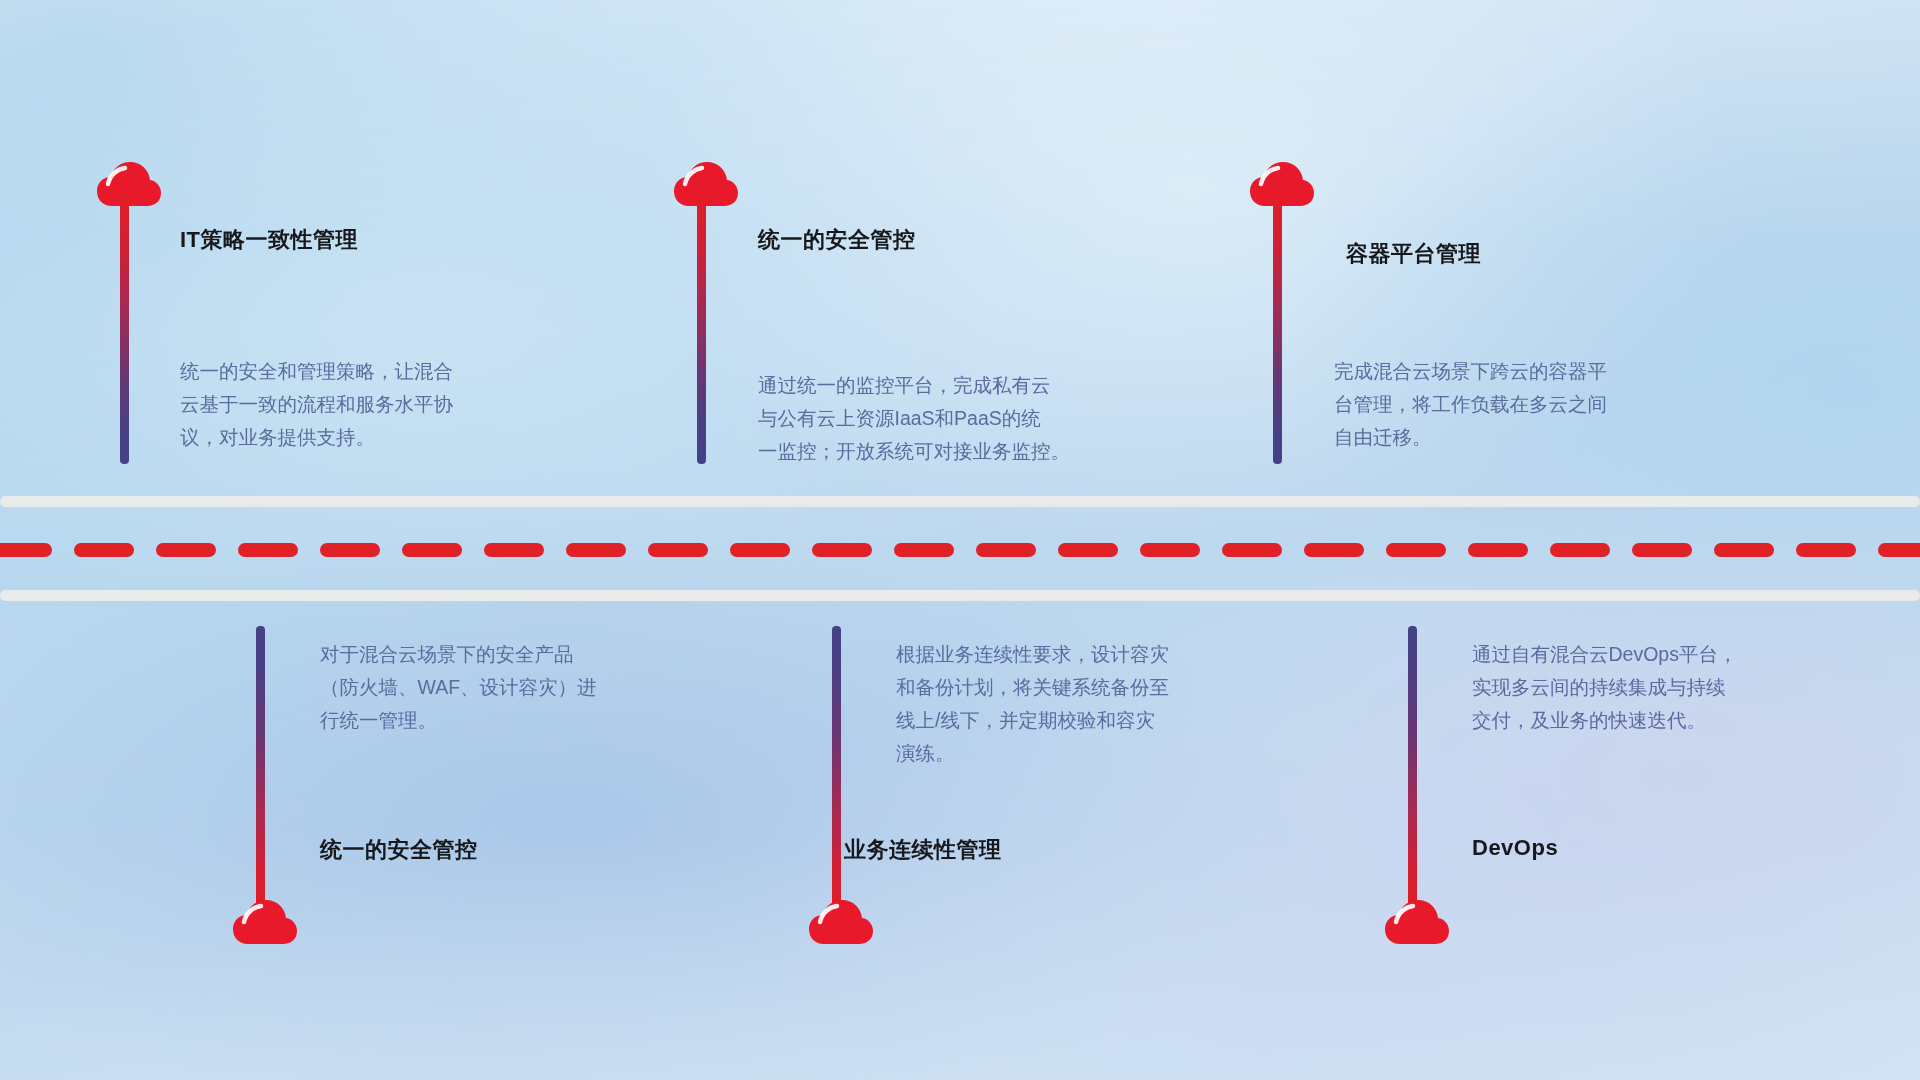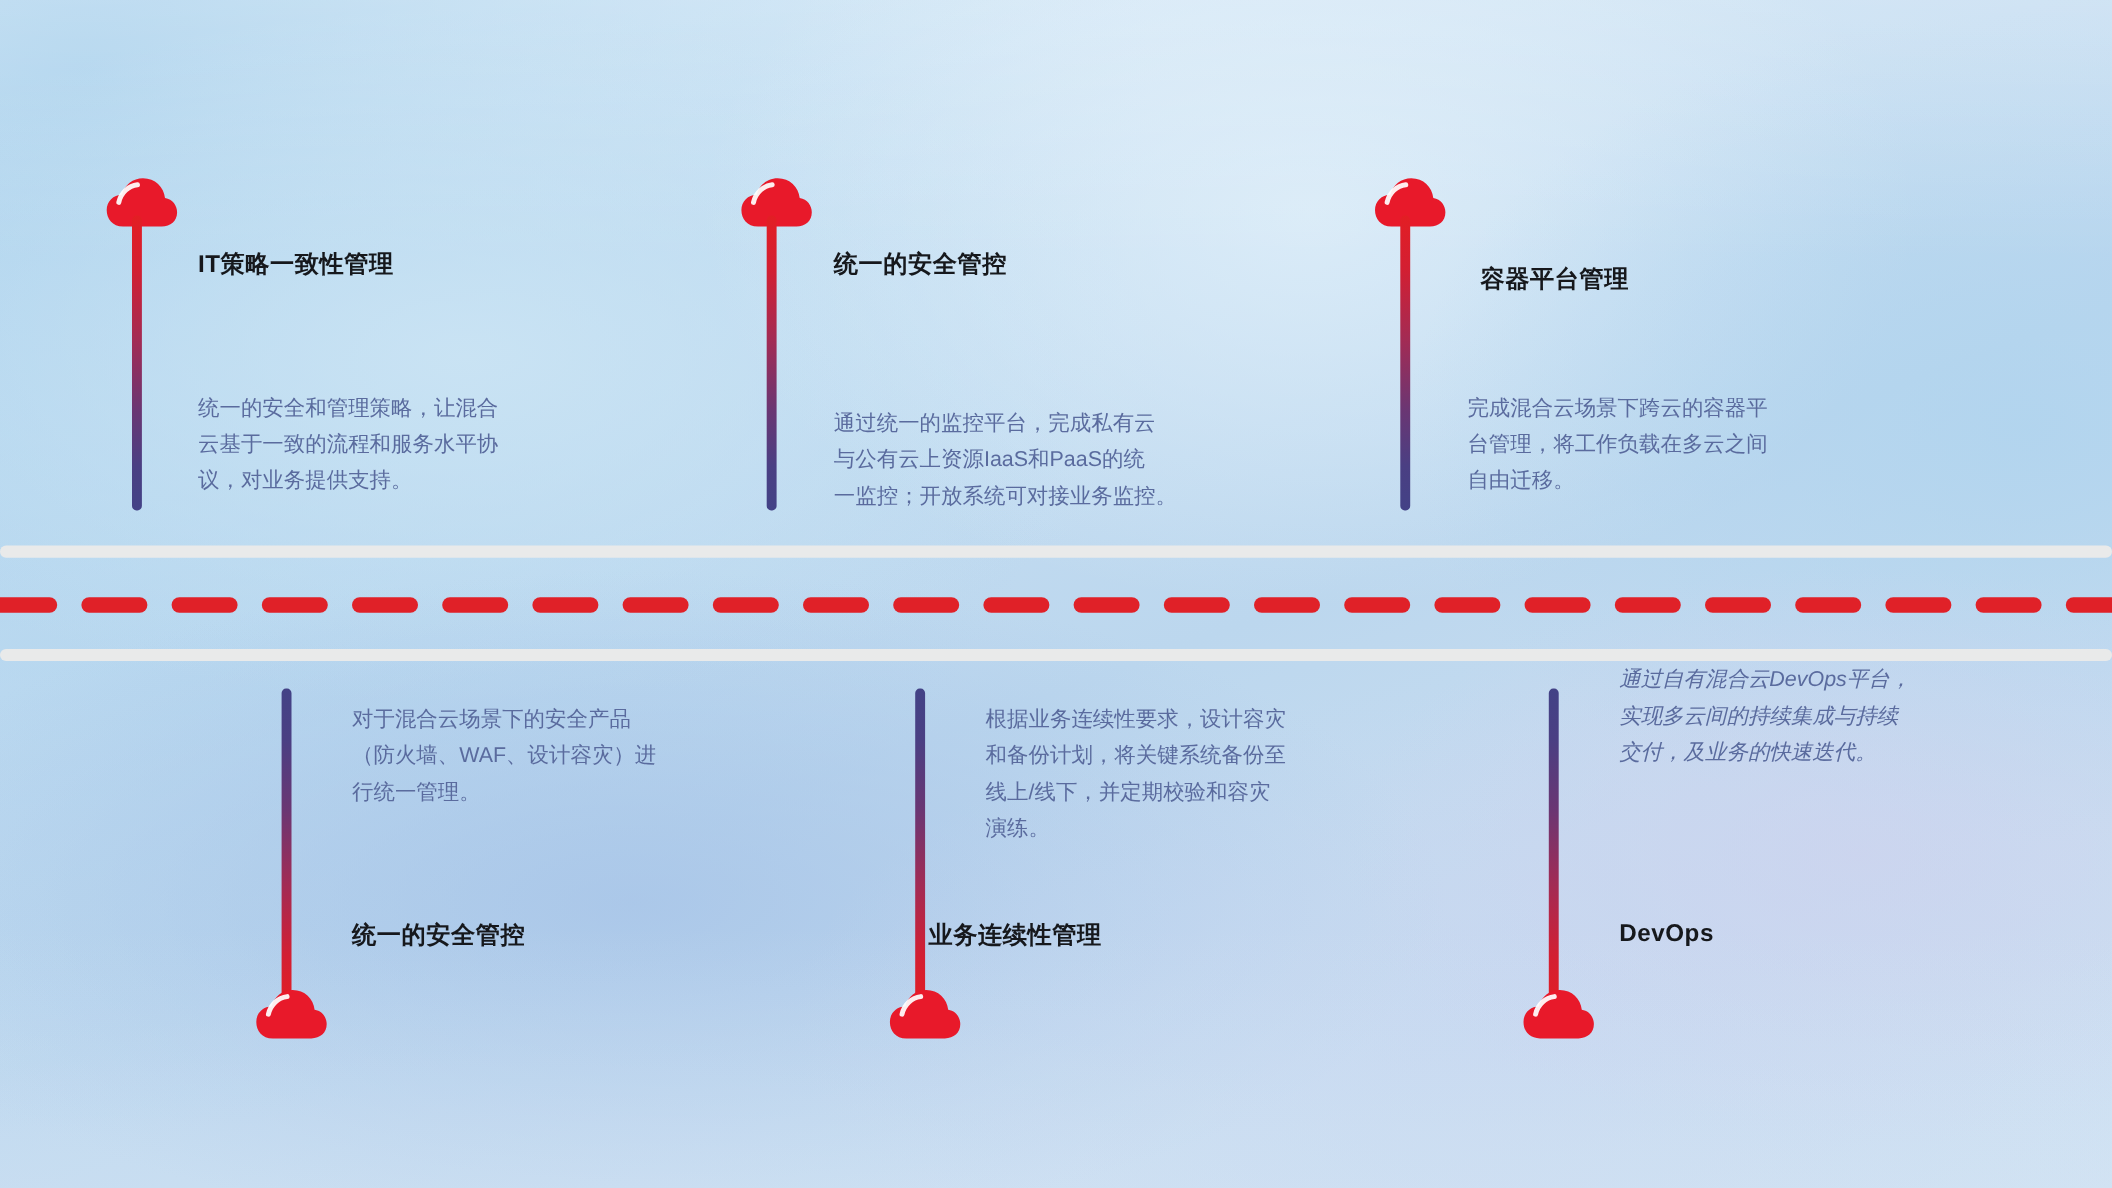--- a/index.html
+++ b/index.html
@@ -199,21 +199,21 @@
     <div class="title" style="left:844px;top:835px;">业务连续性管理</div>
     <div class="cloud" style="left:808px;top:898px;">
       <svg viewBox="0 0 66 48" xmlns="http://www.w3.org/2000/svg">
         <path d="M16 46 C6 46 1 39 1 31 C1 23 7 17 15 17 C17 8 25 2 34 2 C45 2 53 10 54 20 C61 21 65 27 65 33 C65 41 59 46 51 46 Z" fill="#e8192a"></path>
         <path d="M12 24 C14 15 21 9 29 8" stroke="#ffffff" stroke-width="4.5" fill="none" stroke-linecap="round" opacity="0.92"></path>
       </svg>
     </div>
   </div>
 
   <div class="col">
-    <div class="desc" style="left:1472px;top:602px;width:420px;font-style:italic;">通过自有混合云DevOps平台，
+    <div class="desc" style="left:1472px;top:638px;width:420px;">通过自有混合云DevOps平台，
 实现多云间的持续集成与持续
 交付，及业务的快速迭代。</div>
     <div class="stem up" style="left:1408px;top:626px;height:290px;"></div>
     <div class="title" style="left:1472px;top:835px;">DevOps</div>
     <div class="cloud" style="left:1384px;top:898px;">
       <svg viewBox="0 0 66 48" xmlns="http://www.w3.org/2000/svg">
         <path d="M16 46 C6 46 1 39 1 31 C1 23 7 17 15 17 C17 8 25 2 34 2 C45 2 53 10 54 20 C61 21 65 27 65 33 C65 41 59 46 51 46 Z" fill="#e8192a"></path>
         <path d="M12 24 C14 15 21 9 29 8" stroke="#ffffff" stroke-width="4.5" fill="none" stroke-linecap="round" opacity="0.92"></path>
       </svg>
     </div>

